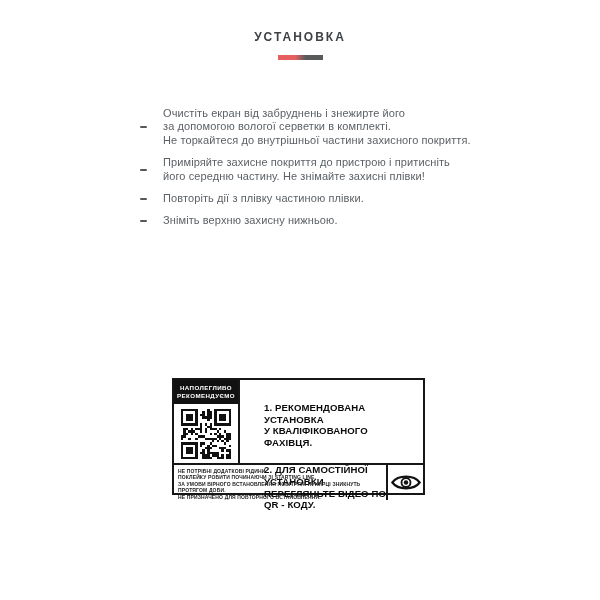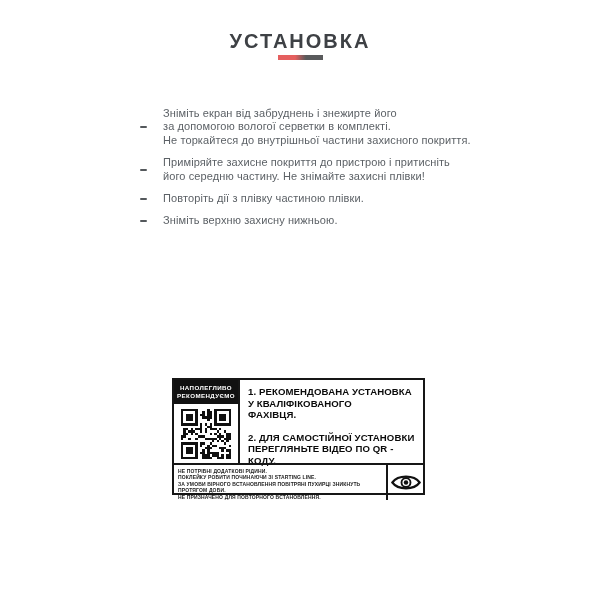--- a/index.html
+++ b/index.html
@@ -2,21 +2,21 @@
 <html><head>
 <meta charset="utf-8">
 <style>
   html,body{margin:0;padding:0;}
   body{
     width:600px;height:600px;background:#ffffff;position:relative;overflow:hidden;
     font-family:"Liberation Sans","DejaVu Sans",sans-serif;
   }
   .page-title{
     position:absolute;top:30px;left:0;width:600px;text-align:center;
-    font-size:20px;font-weight:600;letter-spacing:2px;color:#3e4145;margin:0;
+    font-size:12px;font-weight:600;letter-spacing:2px;color:#3e4145;margin:0;
   }
   .title-underline{
     position:absolute;top:55px;left:278px;width:45px;height:4.5px;
   }
   .instruction-list{
     position:absolute;left:140px;top:107px;width:440px;margin:0;padding:0;list-style:none;
   }
   .instruction-item{display:flex;align-items:center;margin-bottom:9px;}
   .dash-col{width:23px;flex:none;display:flex;align-items:center;}
   .dash{width:7px;height:2.2px;background:#54585c;border-radius:1px;}
@@ -29,21 +29,21 @@
   }
   .box-top{height:83px;flex:none;display:flex;}
   .box-left{width:66px;flex:none;border-right:2px solid #161616;box-sizing:border-box;display:flex;flex-direction:column;}
   .badge{
     background:#111;color:#fff;height:24px;flex:none;display:flex;align-items:center;justify-content:center;
     font-size:6.2px;line-height:8px;font-weight:700;letter-spacing:.4px;text-align:center;white-space:pre-line;
   }
   .qr-wrap{flex:1;display:flex;align-items:center;justify-content:center;}
   .box-right{flex:1;padding:6px 6px 0 8px;}
   .reco-item{
-    margin:0;font-size:9.6px;line-height:11.6px;font-weight:700;color:#0a0a0a;
+    margin:16px;font-size:9.6px;line-height:11.6px;font-weight:700;color:#0a0a0a;
     white-space:pre-line;letter-spacing:.1px;
   }
   .reco-item + .reco-item{margin-top:11px;}
   .box-bottom{flex:1;border-top:2px solid #161616;display:flex;}
   .fine-print{
     flex:1;padding:3px 3px 0 4px;font-size:5px;line-height:6.4px;font-weight:700;color:#222;
     white-space:pre-line;letter-spacing:.15px;
   }
   .eye-cell{width:35px;flex:none;border-left:2px solid #161616;display:flex;align-items:center;justify-content:center;}
 </style>
@@ -53,21 +53,21 @@
 <main>
 
   <h1 class="page-title">УСТАНОВКА</h1>
   <div class="title-underline" style="background: linear-gradient(90deg, rgb(229, 95, 95) 0%, rgb(229, 95, 95) 38%, rgb(89, 90, 92) 62%, rgb(89, 90, 92) 100%);"></div>
 
   <ul class="instruction-list">
       <li class="instruction-item">
         <span class="dash-col">
           <span class="dash"></span>
         </span>
-        <span class="item-text">Зніміть екран від забруднень і знежирте його
+        <span class="item-text">Очистіть екран від забруднень і знежирте його
 за допомогою вологої серветки в комплекті.
 Не торкайтеся до внутрішньої частини захисного покриття.</span>
       </li>
       <li class="instruction-item">
         <span class="dash-col">
           <span class="dash"></span>
         </span>
         <span class="item-text">Приміряйте захисне покриття до пристрою і притисніть
 його середню частину. Не знімайте захисні плівки!</span>
       </li>

